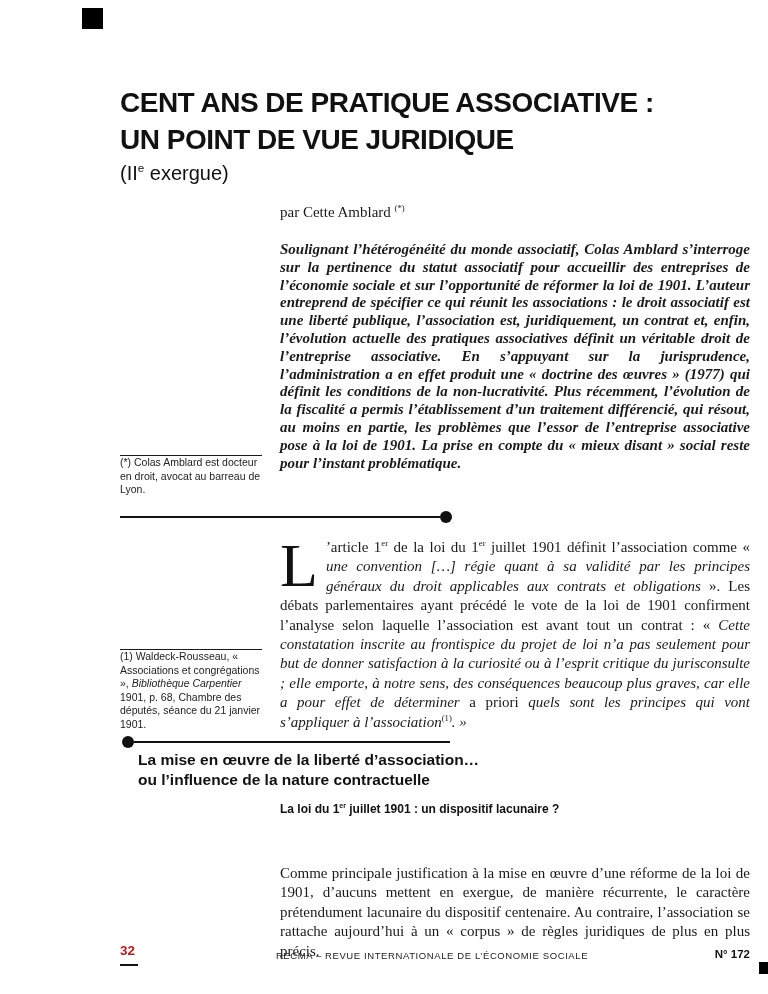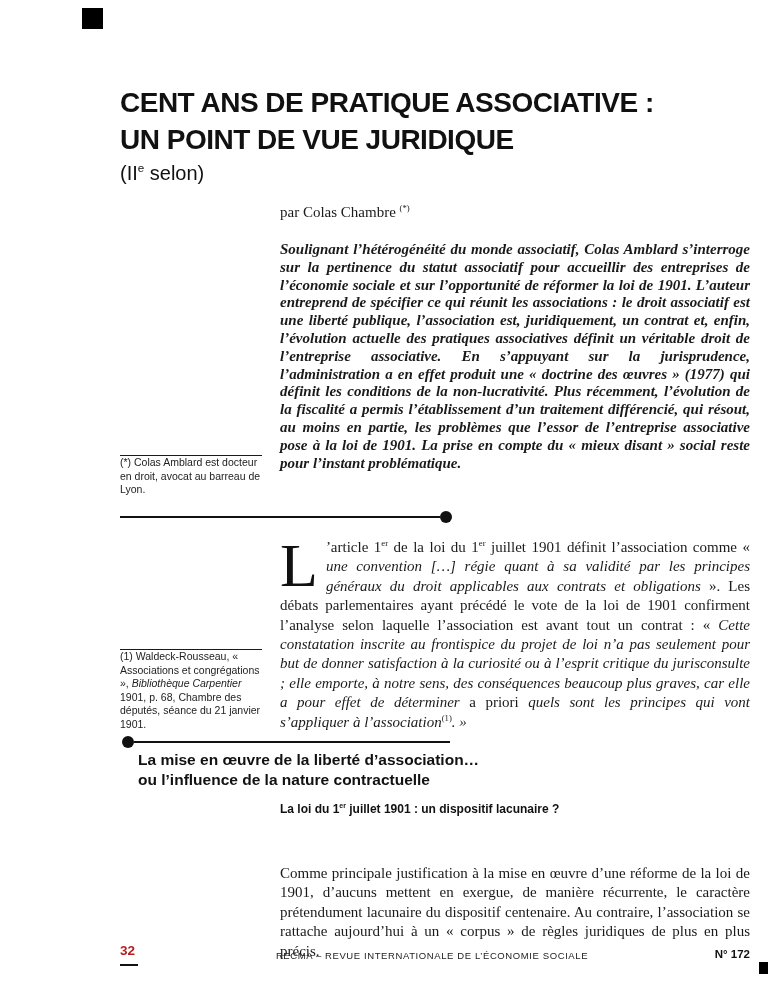--- a/index.html
+++ b/index.html
@@ -168,25 +168,25 @@
 
   <div class="corner-square tl"></div>
   <div class="corner-square br"></div>
 
   <h1 class="title">
     <span class="line">CENT ANS DE PRATIQUE ASSOCIATIVE :</span>
     <span class="line">UN POINT DE VUE JURIDIQUE</span>
   </h1>
 
   <div class="subtitle">
-    <span>(II</span><sup>e</sup><span> selon)</span>
+    <span>(II</span><sup>e</sup><span> exergue)</span>
   </div>
 
   <div class="byline">
-    <span>par Colas Chambre </span><sup>(*)</sup>
+    <span>par Cette Amblard </span><sup>(*)</sup>
   </div>
 
   <p class="abstract">Soulignant l’hétérogénéité du monde associatif, Colas Amblard s’interroge sur la pertinence du statut associatif pour accueillir des entreprises de l’économie sociale et sur l’opportunité de réformer la loi de 1901. L’auteur entreprend de spécifier ce qui réunit les associations : le droit associatif est une liberté publique, l’association est, juridiquement, un contrat et, enfin, l’évolution actuelle des pratiques associatives définit un véritable droit de l’entreprise associative. En s’appuyant sur la jurisprudence, l’administration a en effet produit une « doctrine des œuvres » (1977) qui définit les conditions de la non-lucrativité. Plus récemment, l’évolution de la fiscalité a permis l’établissement d’un traitement différencié, qui résout, au moins en partie, les problèmes que l’essor de l’entreprise associative pose à la loi de 1901. La prise en compte du « mieux disant » social reste pour l’instant problématique.</p>
 
   <aside class="margin-note note-star">
     <span>(*) Colas Amblard est docteur en droit, avocat au barreau de Lyon.</span>
   </aside>
 
   <div class="divider divider-one">
     <span class="rule"></span>

